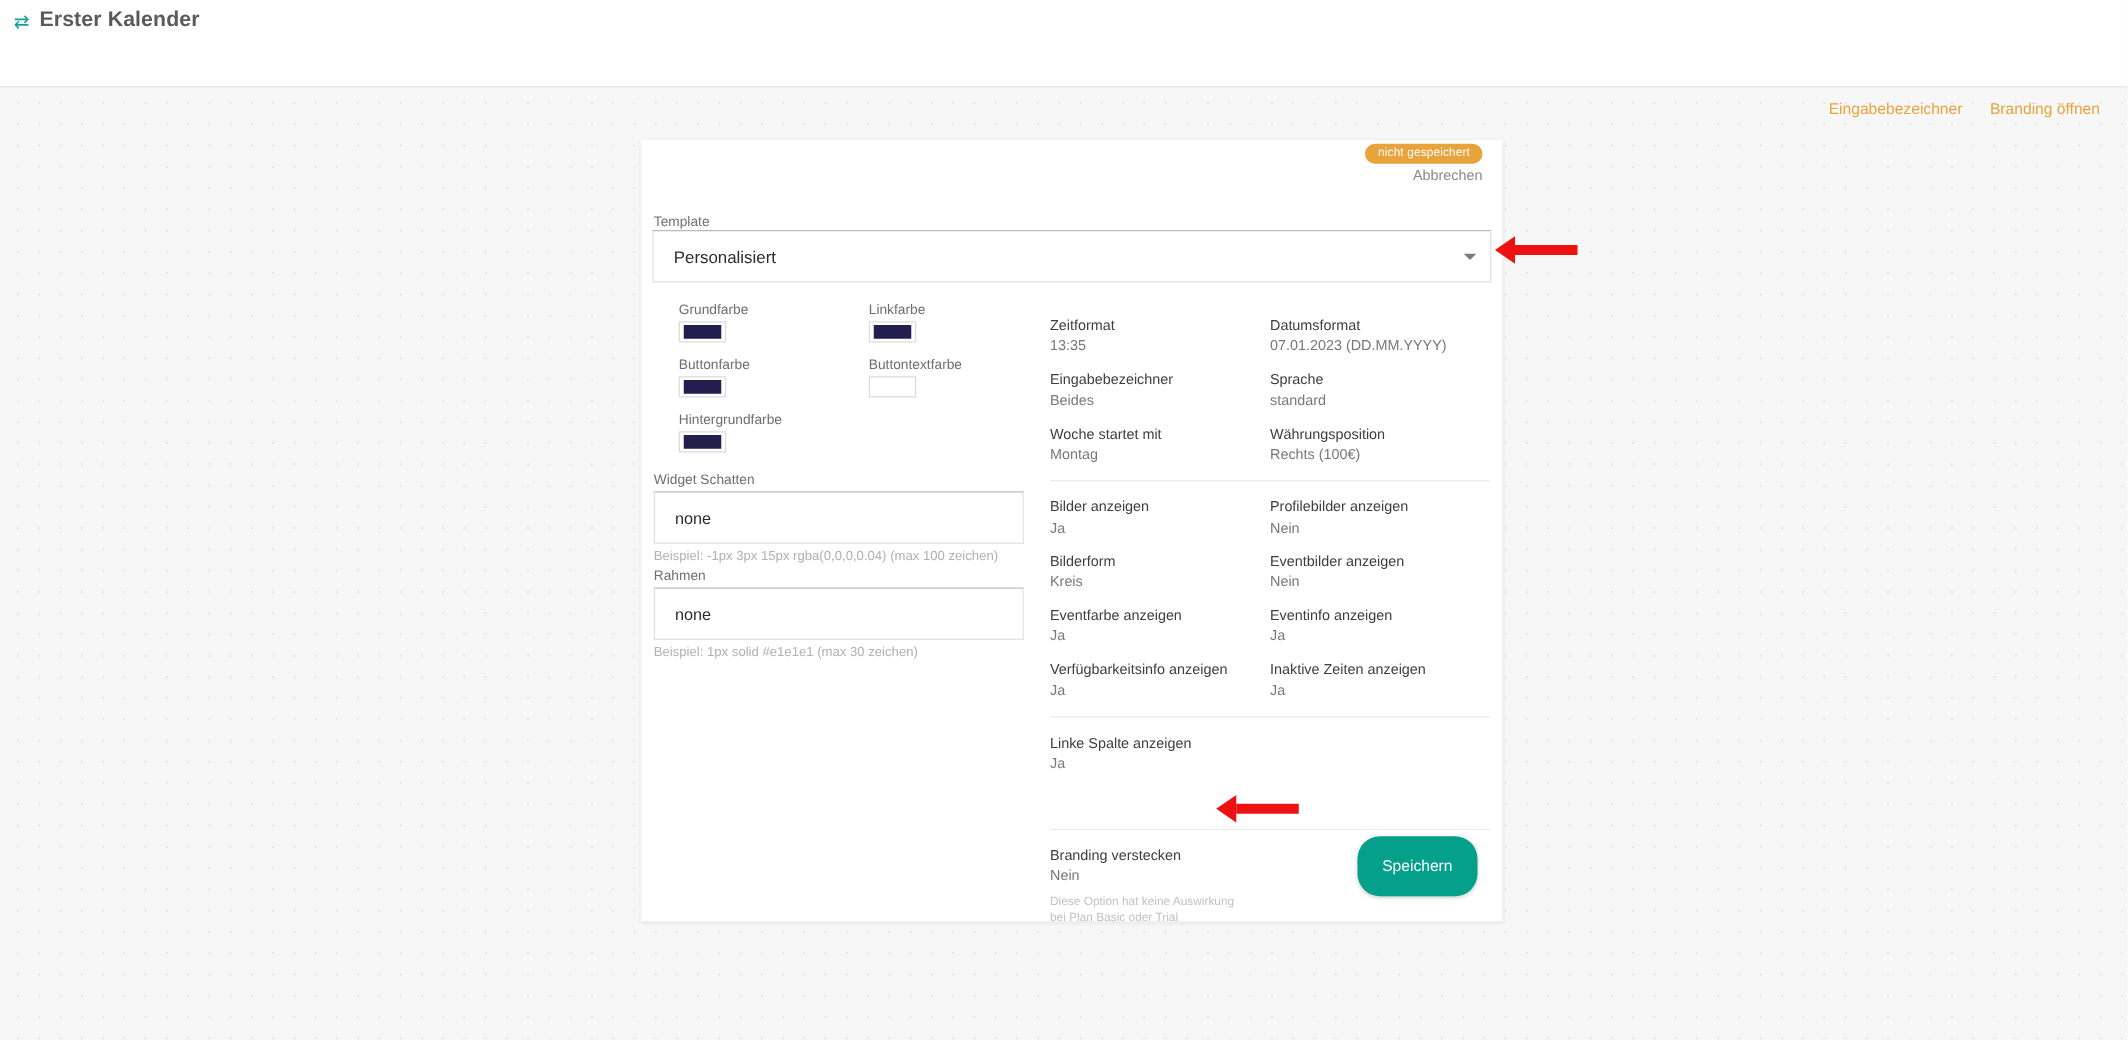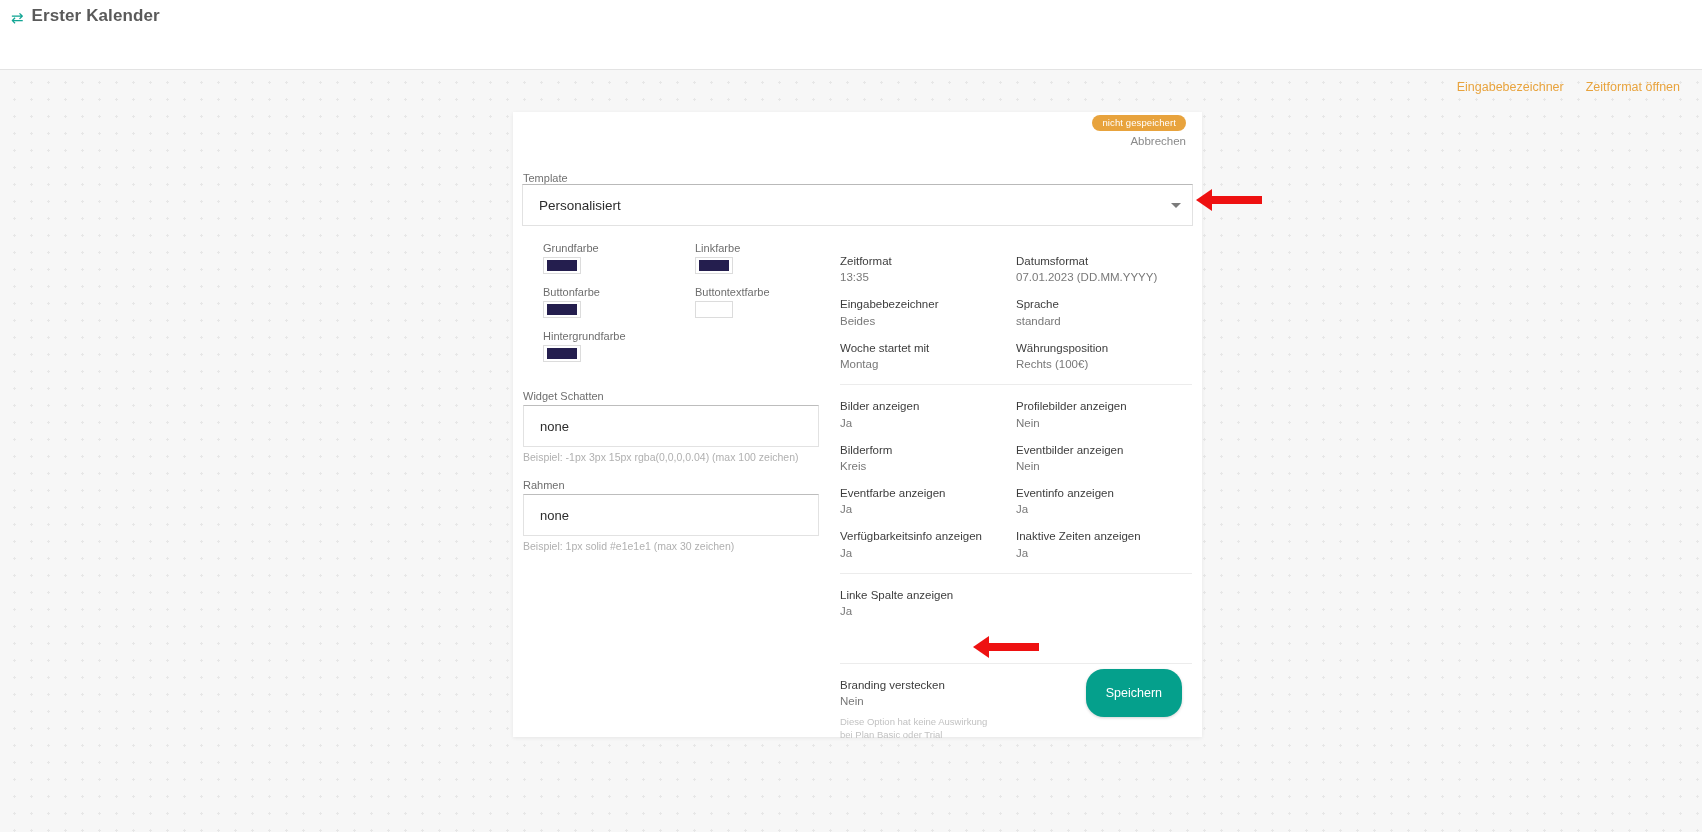--- a/index.html
+++ b/index.html
@@ -163,21 +163,21 @@
     border: 1px solid #dcdcdc;
     background: #ffffff;
     padding: 2px 3px;
     cursor: pointer;
   }
   .cf-swatch i {
     display: block; width: 100%; height: 100%;
   }
 
   
-  .field { position: relative; margin-top: 16px; padding-left: 6px; }
+  .field { position: relative; margin-top: 4px; padding-left: 6px; }
   .field-label {
     font-size: 11px; color: #6e6e6e;
     margin-bottom: 3px;
   }
   .input-wide {
     width: 296px; height: 42px;
     border: 1px solid #e2e2e2;
     border-top: 1px solid #bdbdbd;
     background: #fff;
     font-size: 13px;
@@ -273,21 +273,21 @@
 
   <div class="topbar">
     <div class="title-row">
       <span class="swap-icon">⇄</span>
       <span class="page-title">Erster Kalender</span>
     </div>
   </div>
 
   <div class="header-links">
     <a>Eingabebezeichner</a>
-    <a>Zeitformat öffnen</a>
+    <a>Branding öffnen</a>
   </div>
 
   <div class="card">
 
     <div class="badge-wrap">
       <span class="badge">nicht gespeichert</span>
       <span class="cancel-link">Abbrechen</span>
     </div>
 
     <div class="tmpl-label">Template</div>

